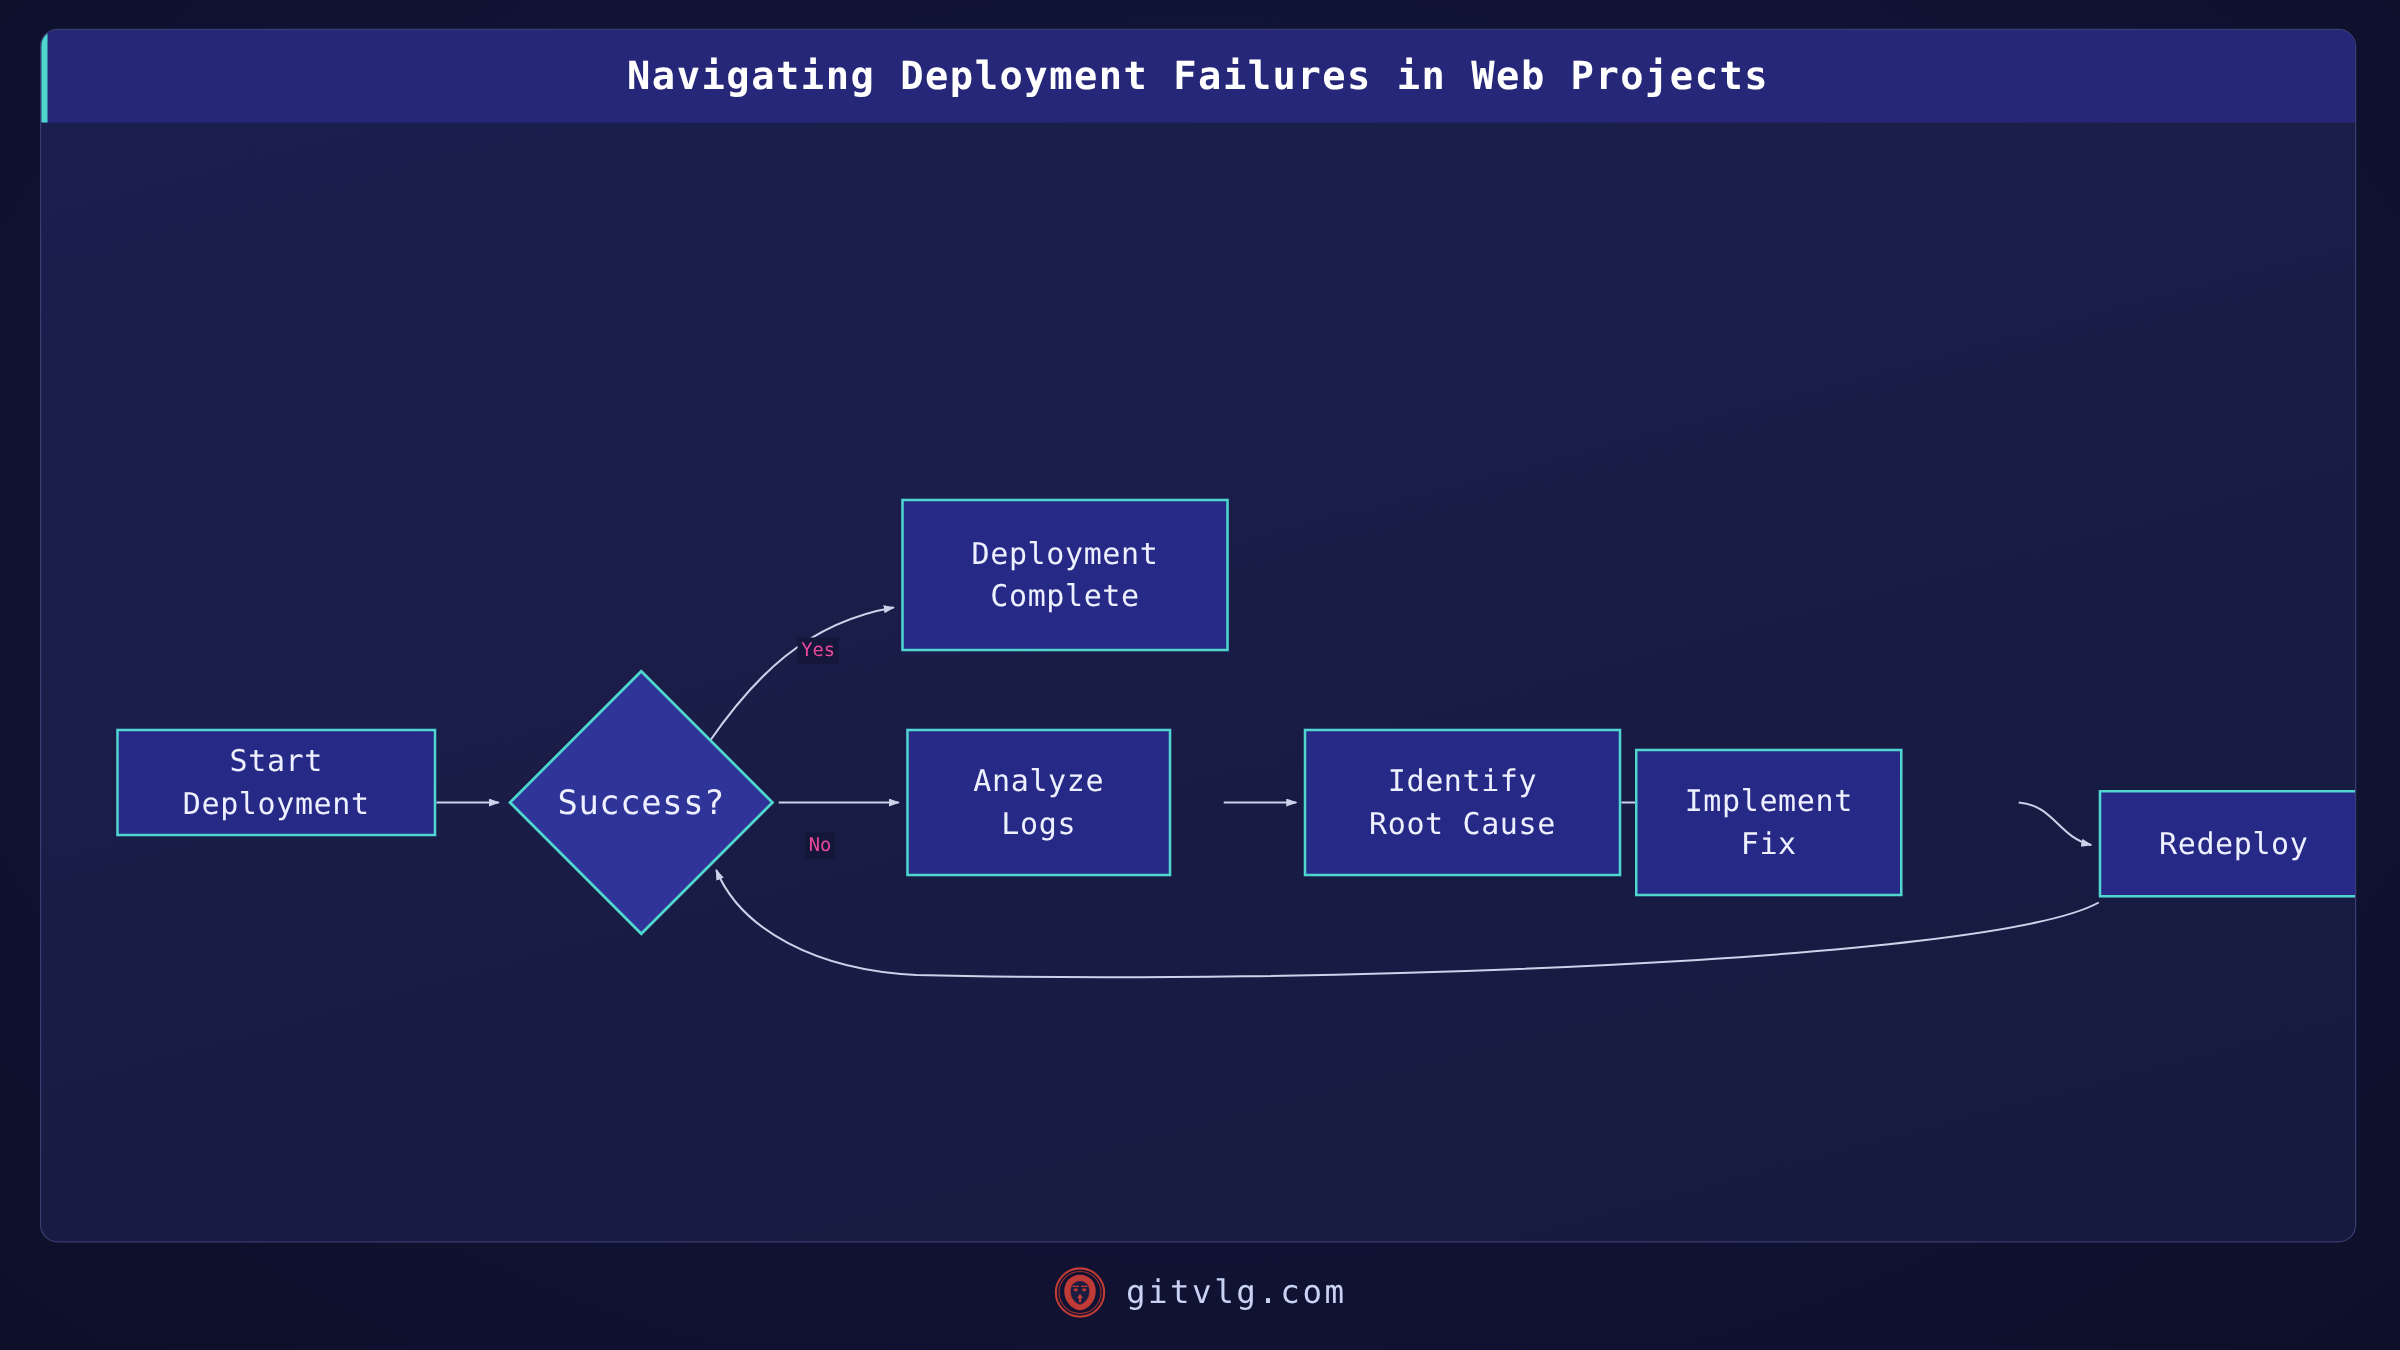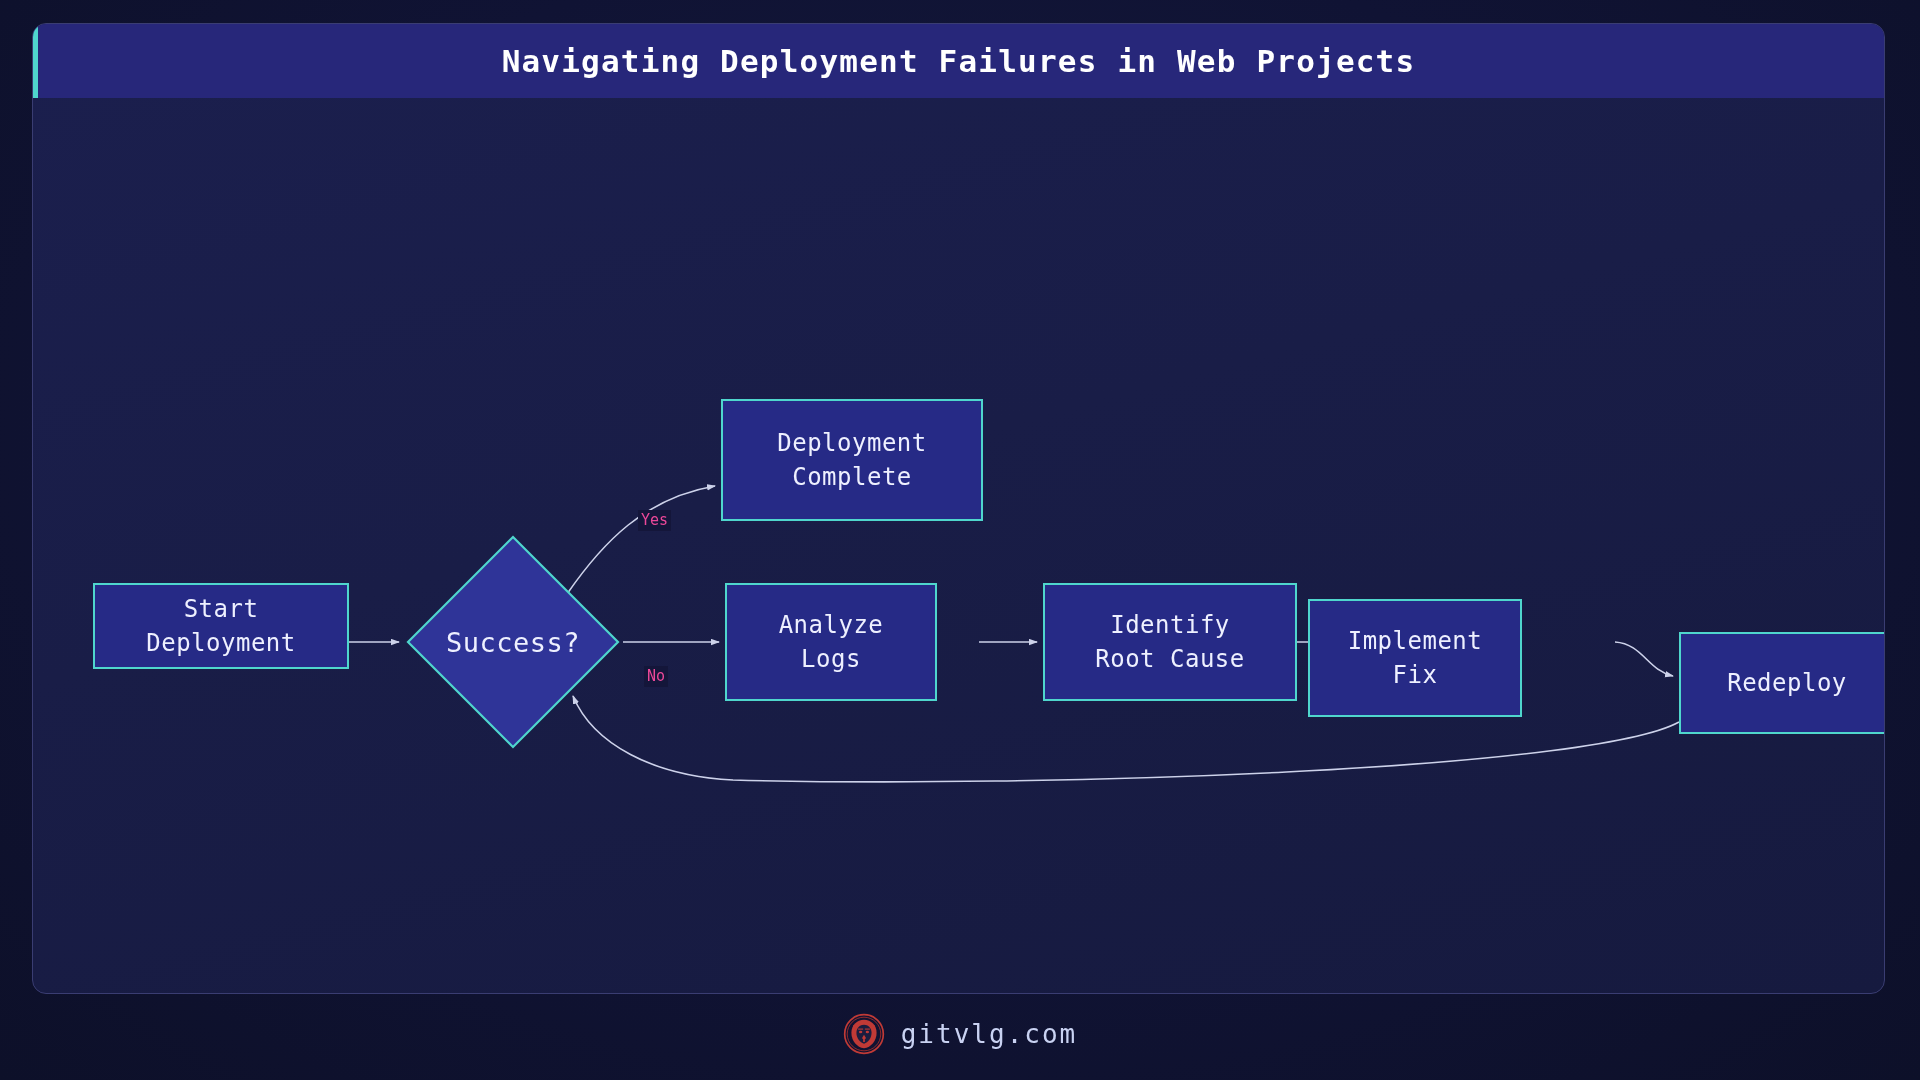--- a/index.html
+++ b/index.html
@@ -202,21 +202,21 @@
       <div class="node" style="left:1010px; top:485px; width:254px; height:118px;">
         <span class="node-line">Identify</span>
         <span class="node-line">Root Cause</span>
       </div>
 
       <div class="node" style="left:1275px; top:485px; width:214px; height:118px;margin-top:16px;">
         <span class="node-line">Implement</span>
         <span class="node-line">Fix</span>
       </div>
 
-      <div class="node" style="left:1646px; top:534px; width:216px; height:102px;text-align:center;">
+      <div class="node" style="left:1646px; top:534px; width:216px; height:86px;text-align:center;">
         <span class="node-line">Redeploy</span>
       </div>
 
     </div>
   </div>
 
   <div id="footer">
     <svg id="footer-logo" viewBox="0 0 100 100">
       <circle cx="50" cy="50" r="46" fill="none" stroke="#c03a36" stroke-width="4"></circle>
       <circle cx="50" cy="50" r="40" fill="none" stroke="#a8302d" stroke-width="2"></circle>

